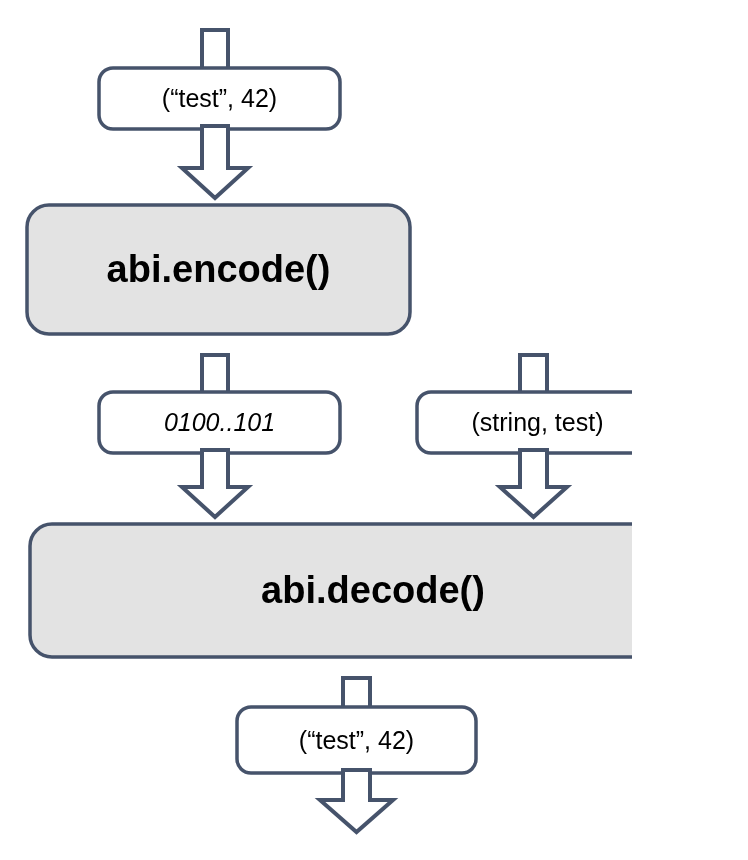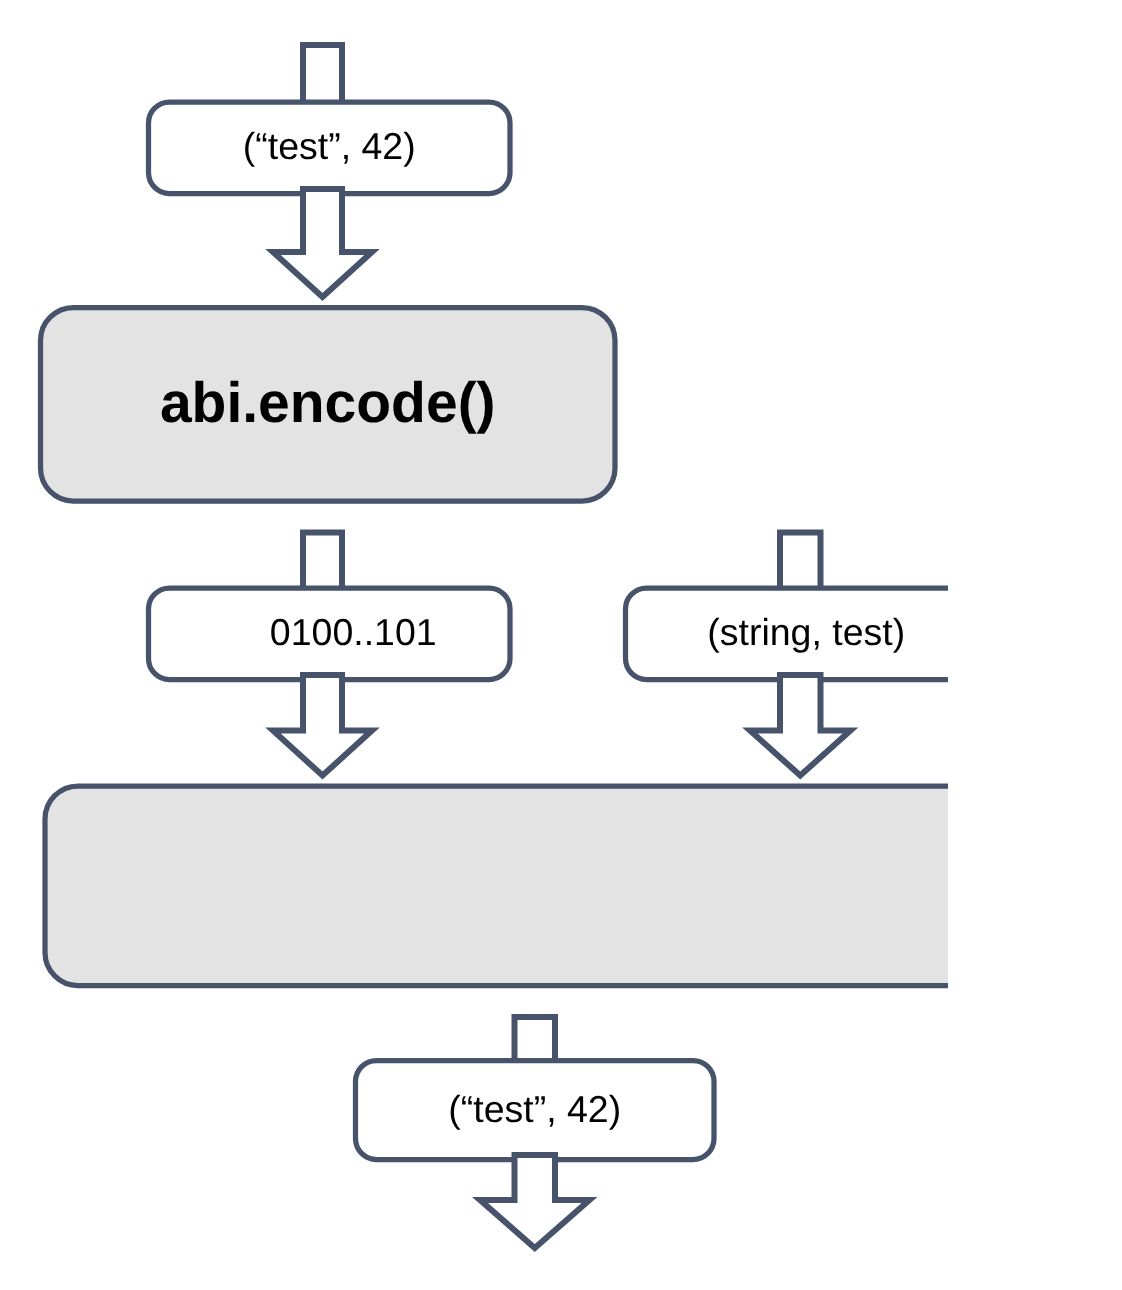--- a/index.html
+++ b/index.html
@@ -128,20 +128,21 @@
                L 393 800
                L 370 800
                L 370 770 Z" fill="#ffffff" stroke="#46536b" stroke-width="4" stroke-linejoin="miter"></path>
     </g>
   </svg>
 
   <div class="node-label label-data" style="left:99px; top:68px; width:241px; height:61px;">(“test”, 42)</div>
 
   <div class="node-label label-proc" style="left:27px; top:205px; width:383px; height:129px;">abi.encode()</div>
 
-  <div class="node-label label-data" style="left:115px; top:392px; width:241px; height:61px;">0100..101</div>
+  <div class="node-label label-data" style="left:99px; top:392px; width:241px; height:61px;font-style:italic;">0100..101</div>
 
   <div class="node-label label-data" style="left:417px; top:392px; width:241px; height:61px;">(string, test)</div>
 
+  <div class="node-label label-proc" style="left:30px; top:524px; width:686px; height:133px;">abi.decode()</div>
 
   <div class="node-label label-data" style="left:237px; top:707px; width:239px; height:66px;">(“test”, 42)</div>
 
 </div>
 
 </body></html>

